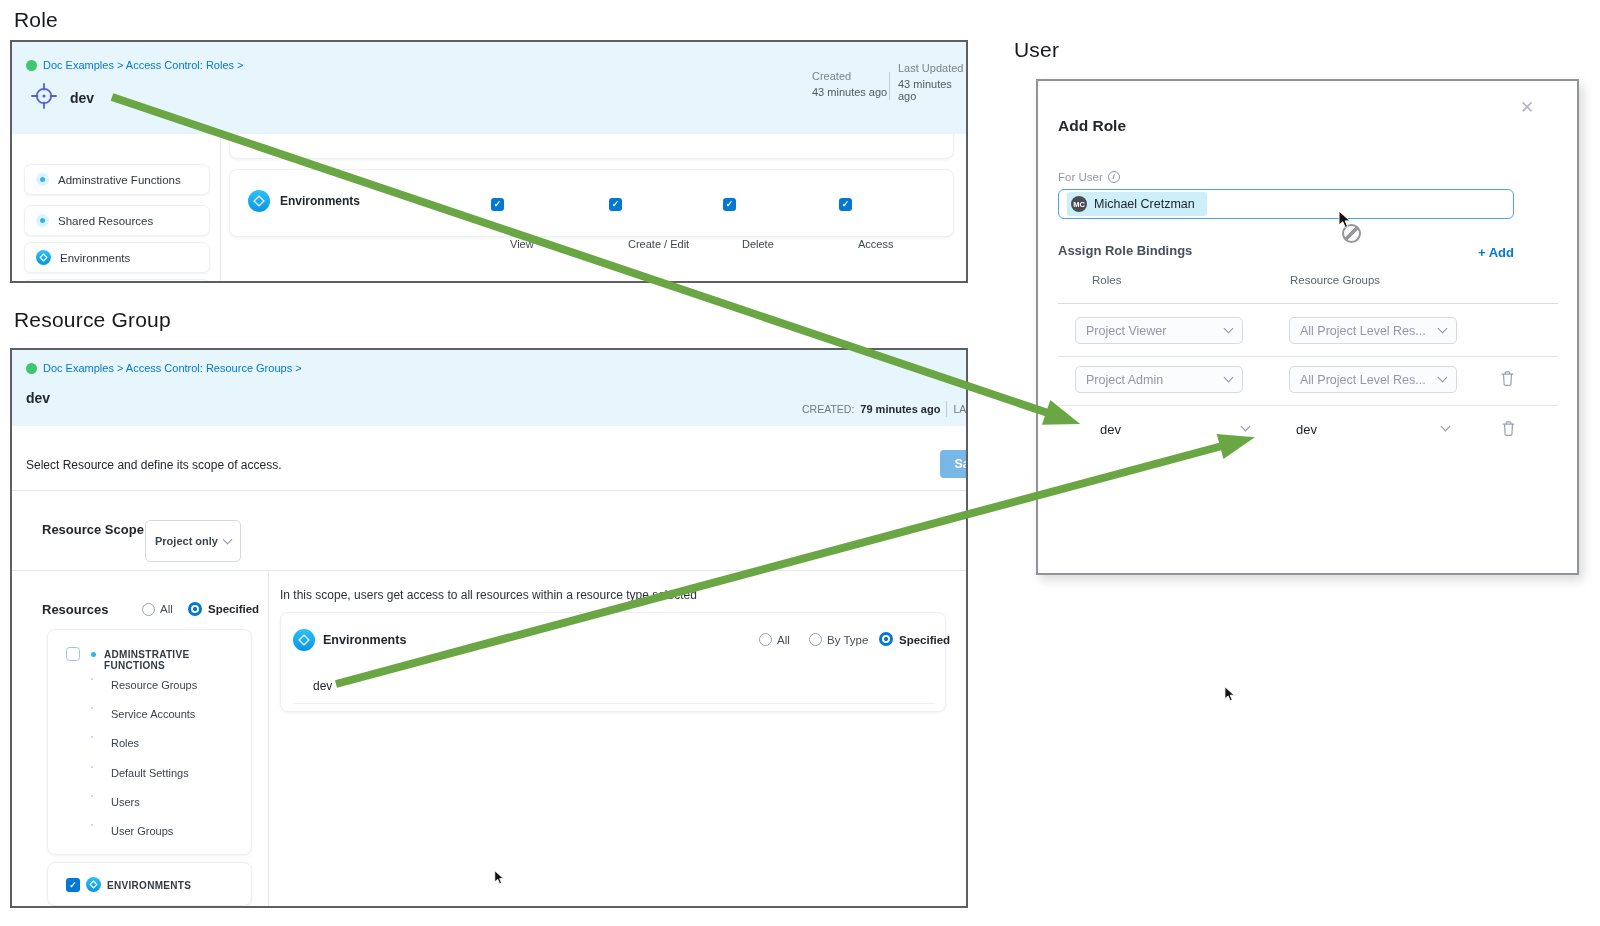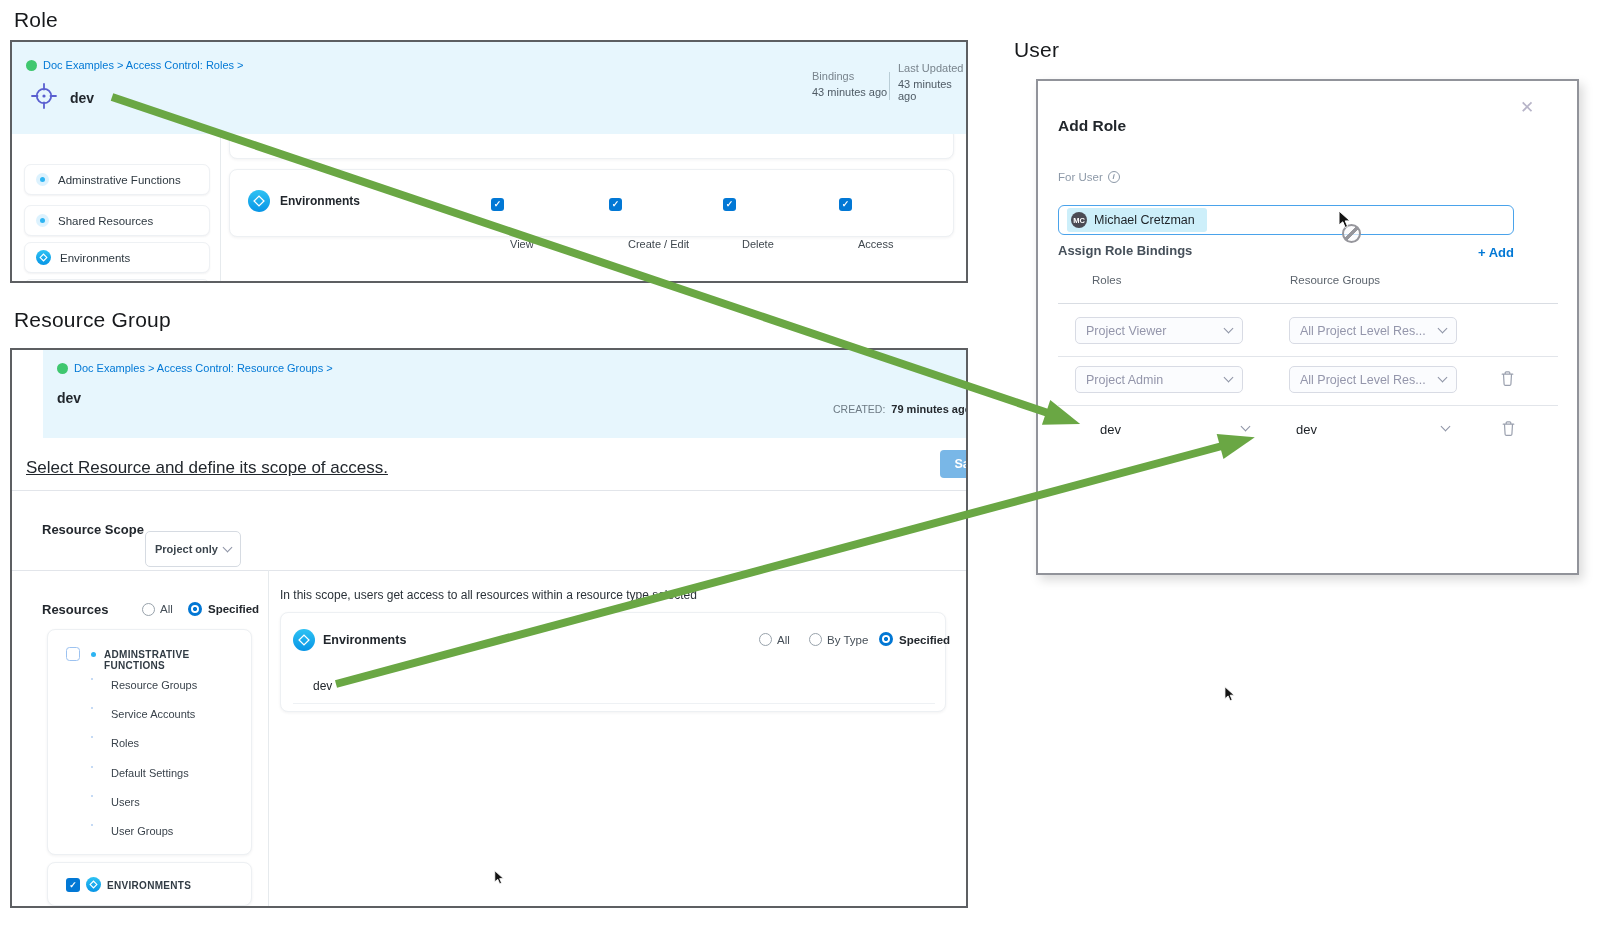--- a/index.html
+++ b/index.html
@@ -76,21 +76,21 @@
         <svg width="30" height="30" viewBox="0 0 30 30">
           <g stroke="#5a5fd0" stroke-width="1.8" fill="none" stroke-linecap="round">
             <circle cx="15" cy="15" r="7.2"></circle>
             <path d="M15 3 V8.5 M15 21.5 V27 M3 15 H8.5 M21.5 15 H27"></path>
           </g>
           <circle cx="15" cy="15" r="1.6" fill="#5a5fd0"></circle>
         </svg>
       </span>
       <div class="abs ptitle" style="left:58px; top:48px;">dev</div>
       <div class="abs" style="left:800px; top:28px;">
-        <div class="metalabel">Bindings</div>
+        <div class="metalabel">Created</div>
         <div class="metaval">43 minutes ago</div>
       </div>
       <div class="abs" style="left:877px; top:30px; width:1px; height:28px; background:#b9cdd6;"></div>
       <div class="abs" style="left:886px; top:20px;">
         <div class="metalabel">Last Updated</div>
         <div class="metaval">43 minutes ago</div>
       </div>
     </div>
 
     <div class="vr" style="left:208px; top:92px; height:151px;"></div>
@@ -142,40 +142,40 @@
       <span class="abs cblabel" style="left:398px; top:28px;">Create / Edit</span>
       <span class="abs cb cbchk" style="left:493px; top:28px;">✓</span>
       <span class="abs cblabel" style="left:512px; top:28px;">Delete</span>
       <span class="abs cb cbchk" style="left:609px; top:28px;">✓</span>
       <span class="abs cblabel" style="left:628px; top:28px;">Access</span>
     </div>
 
   </div>
 
   <div class="panel" style="left:10px; top:348px; width:958px; height:560px;">
-    <div class="bluehead" style="height:88px;margin-left:31px;">
+    <div class="bluehead" style="height:76px;">
       <div class="crumb abs" style="left:14px; top:12px;">
         <span class="gdot"></span>
         <span>Doc Examples &gt; Access Control: Resource Groups &gt;</span>
       </div>
       <div class="abs ptitle" style="left:14px; top:40px;">dev</div>
       <div class="abs" style="left:790px; top:51px; white-space:nowrap; display:flex; align-items:center; gap:6px;">
         <span style="font-size:10.5px; color:#6d7a84;">CREATED:</span>
         <span style="font-size:11px; font-weight:700; color:#25292e;">79 minutes ago</span>
         <span style="width:1px; height:16px; background:#b9cdd6; display:inline-block;"></span>
         <span style="font-size:10.5px; color:#6d7a84;">LAST UPD</span>
       </div>
     </div>
 
     <div class="hr" style="left:0; top:140px; width:958px;"></div>
-    <div class="abs" style="left:14px; top:108px; font-size:17px; color:#22272d;text-decoration:underline;">Select Resource and define its scope of access.</div>
+    <div class="abs" style="left:14px; top:108px; font-size:12px; color:#22272d;">Select Resource and define its scope of access.</div>
     <div class="savebtn" style="left:928px; top:100px; width:58px; height:28px;">Save</div>
 
     <div class="abs" style="left:30px; top:172px; font-size:13px; font-weight:700;">Resource Scope</div>
-    <div class="ddchip abs" style="left:133px; top:181px; width:96px; height:36px;">
+    <div class="ddchip abs" style="left:133px; top:170px; width:96px; height:42px;">
       <span style="font-size:11px; font-weight:700; color:#3c454d;">Project only</span>
       <span class="chev"></span>
     </div>
     <div class="hr" style="left:0; top:220px; width:958px;"></div>
     <div class="vr" style="left:256px; top:220px; height:340px;"></div>
 
     <div class="abs" style="left:30px; top:252px; font-size:13px; font-weight:700;">Resources</div>
     <span class="abs radio-un" style="left:130px; top:253px;"></span>
     <span class="abs rlabel" style="left:148px; top:253px;">All</span>
     <span class="abs radio-sel" style="left:176px; top:252px;"></span>
@@ -245,21 +245,21 @@
 
   <div class="dialog" style="left:1036px; top:79px; width:543px; height:496px;">
     <span class="abs" style="left:482px; top:16px; font-size:17px; color:#b7b4c8;">✕</span>
     <div class="abs" style="left:20px; top:36px; font-size:15.5px; font-weight:700; color:#22272c;">Add Role</div>
 
     <div class="abs" style="left:20px; top:90px; display:flex; align-items:center; gap:5px;">
       <span style="font-size:11.5px; color:#8d99a8;">For User</span>
       <span class="infoic">i</span>
     </div>
 
-    <div class="abs" style="left:20px; top:108px; width:456px; height:30px; border:1.5px solid #4aa3eb; border-radius:6px; background:#fff; display:flex; align-items:center; padding:0 8px;margin-top:16px;">
+    <div class="abs" style="left:20px; top:108px; width:456px; height:30px; border:1.5px solid #4aa3eb; border-radius:6px; background:#fff; display:flex; align-items:center; padding:0 8px;">
       <span class="chip">
         <span class="avatar">MC</span>
         <span style="font-size:12.5px; color:#21262b;">Michael Cretzman</span>
       </span>
     </div>
 
     <div class="abs" style="left:20px; top:162px; font-size:13px; font-weight:700; color:#46505a;">Assign Role Bindings</div>
     <div class="abs" style="left:440px; top:164px; font-size:13px; font-weight:700; color:#0278d5;">+ Add</div>
 
     <div class="abs" style="left:54px; top:193px; font-size:11.5px; color:#5c646d;">Roles</div>

